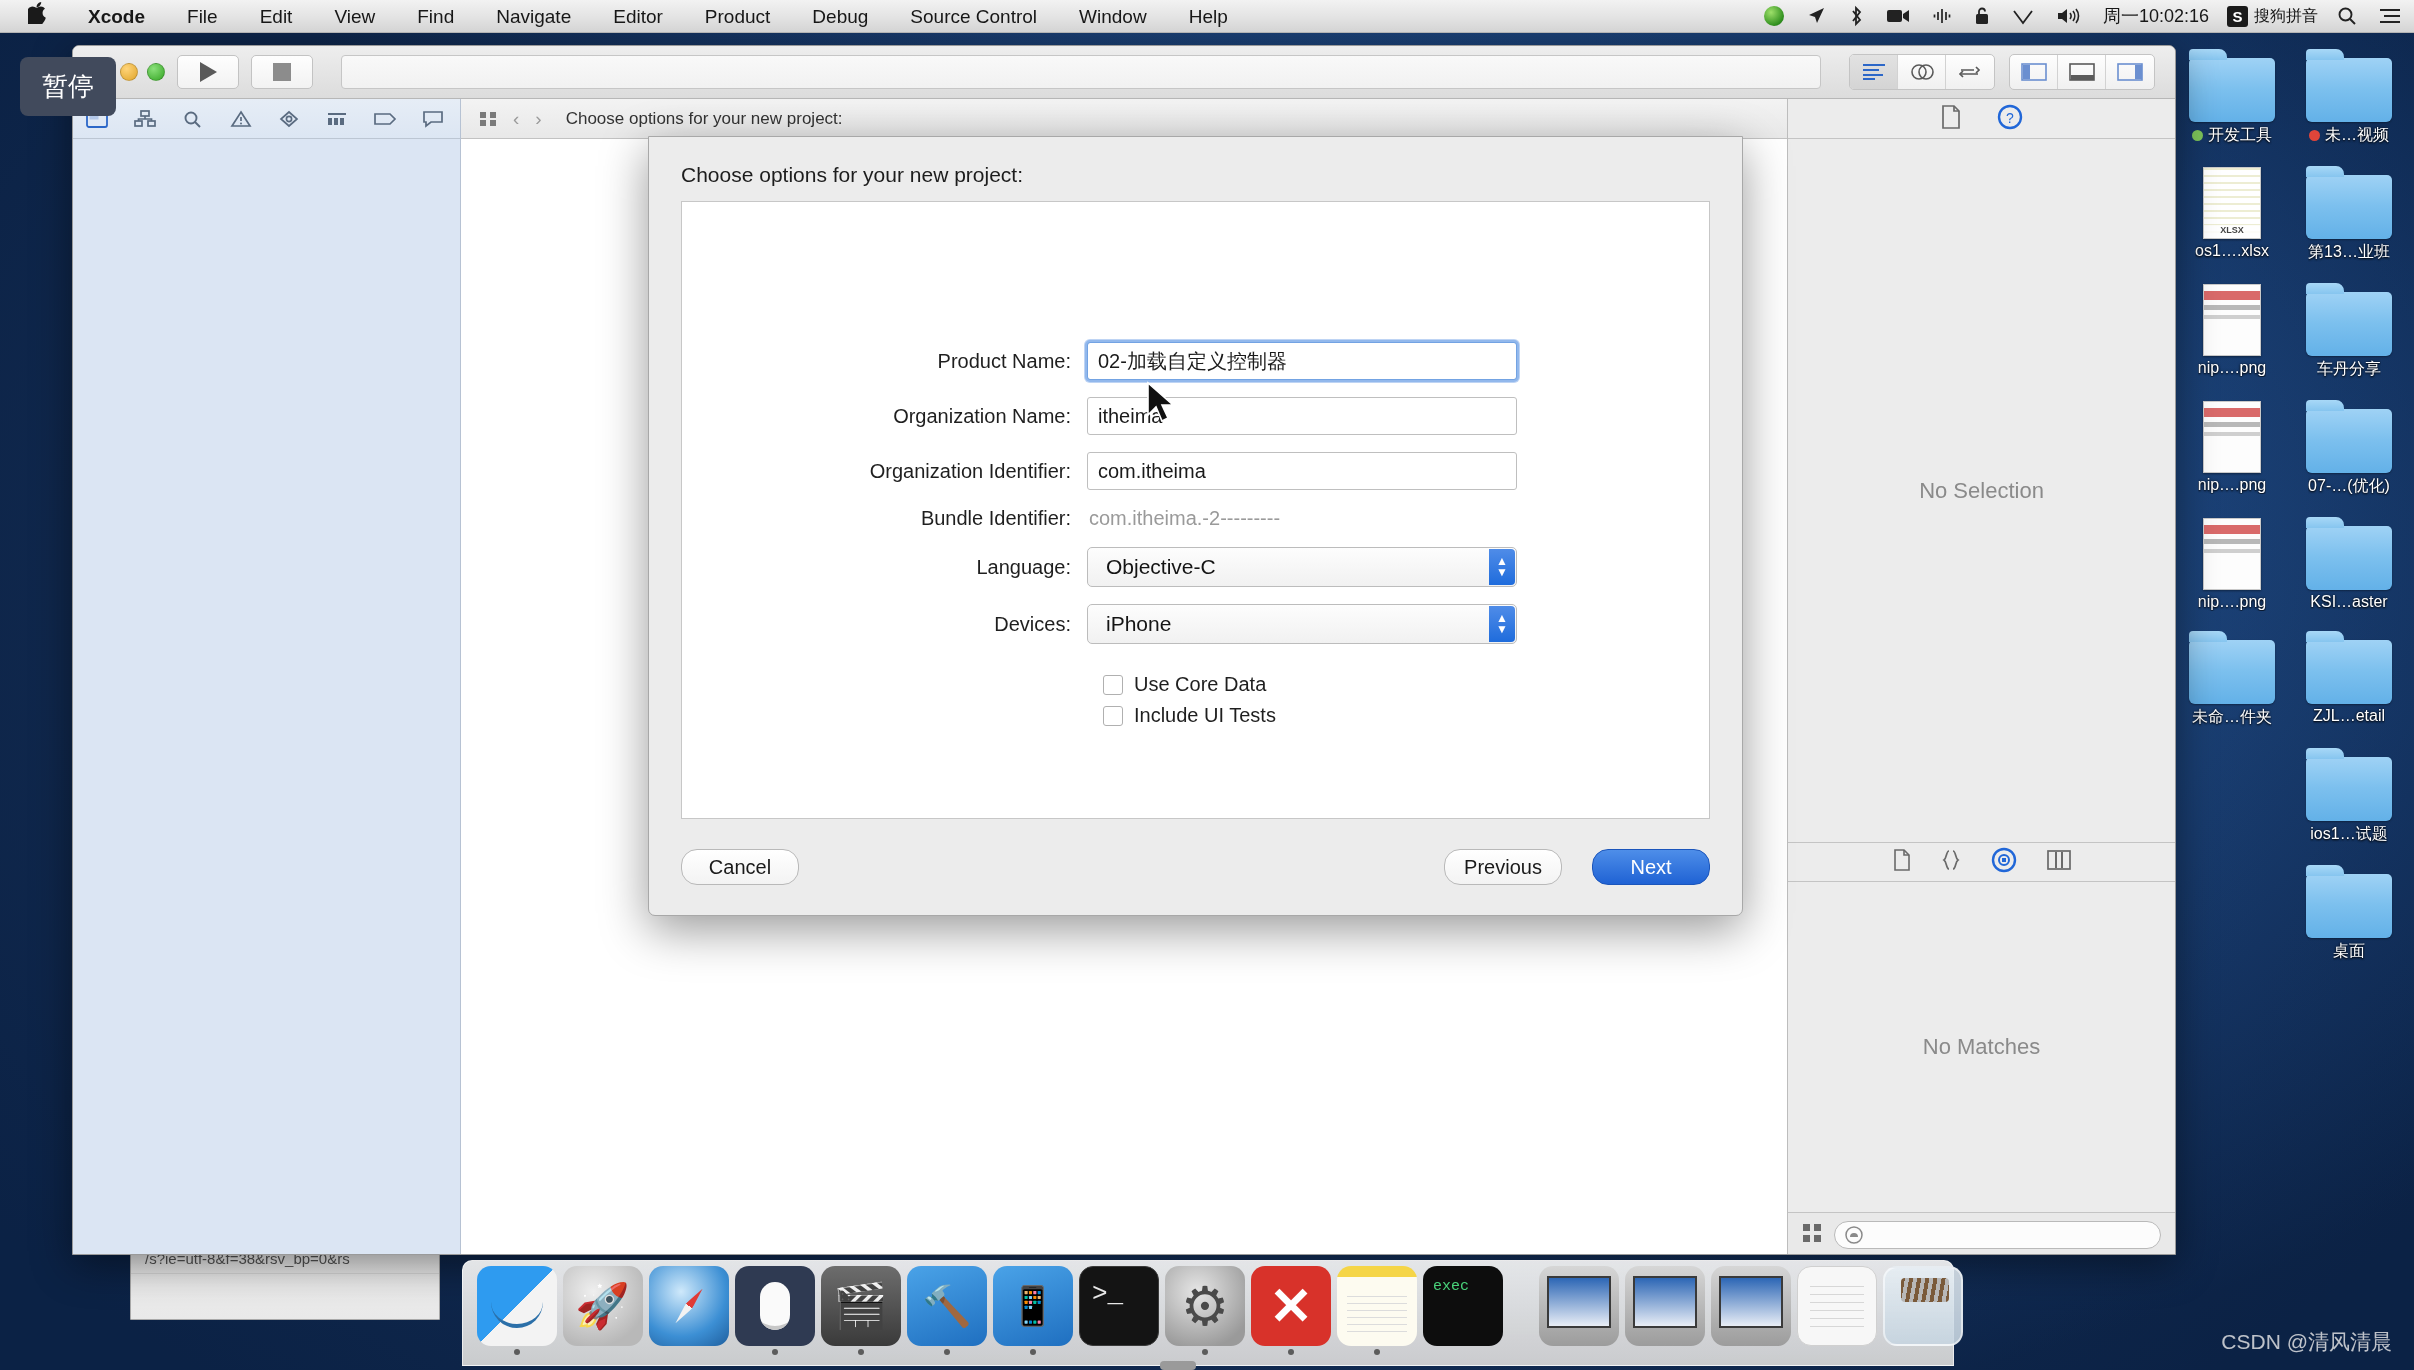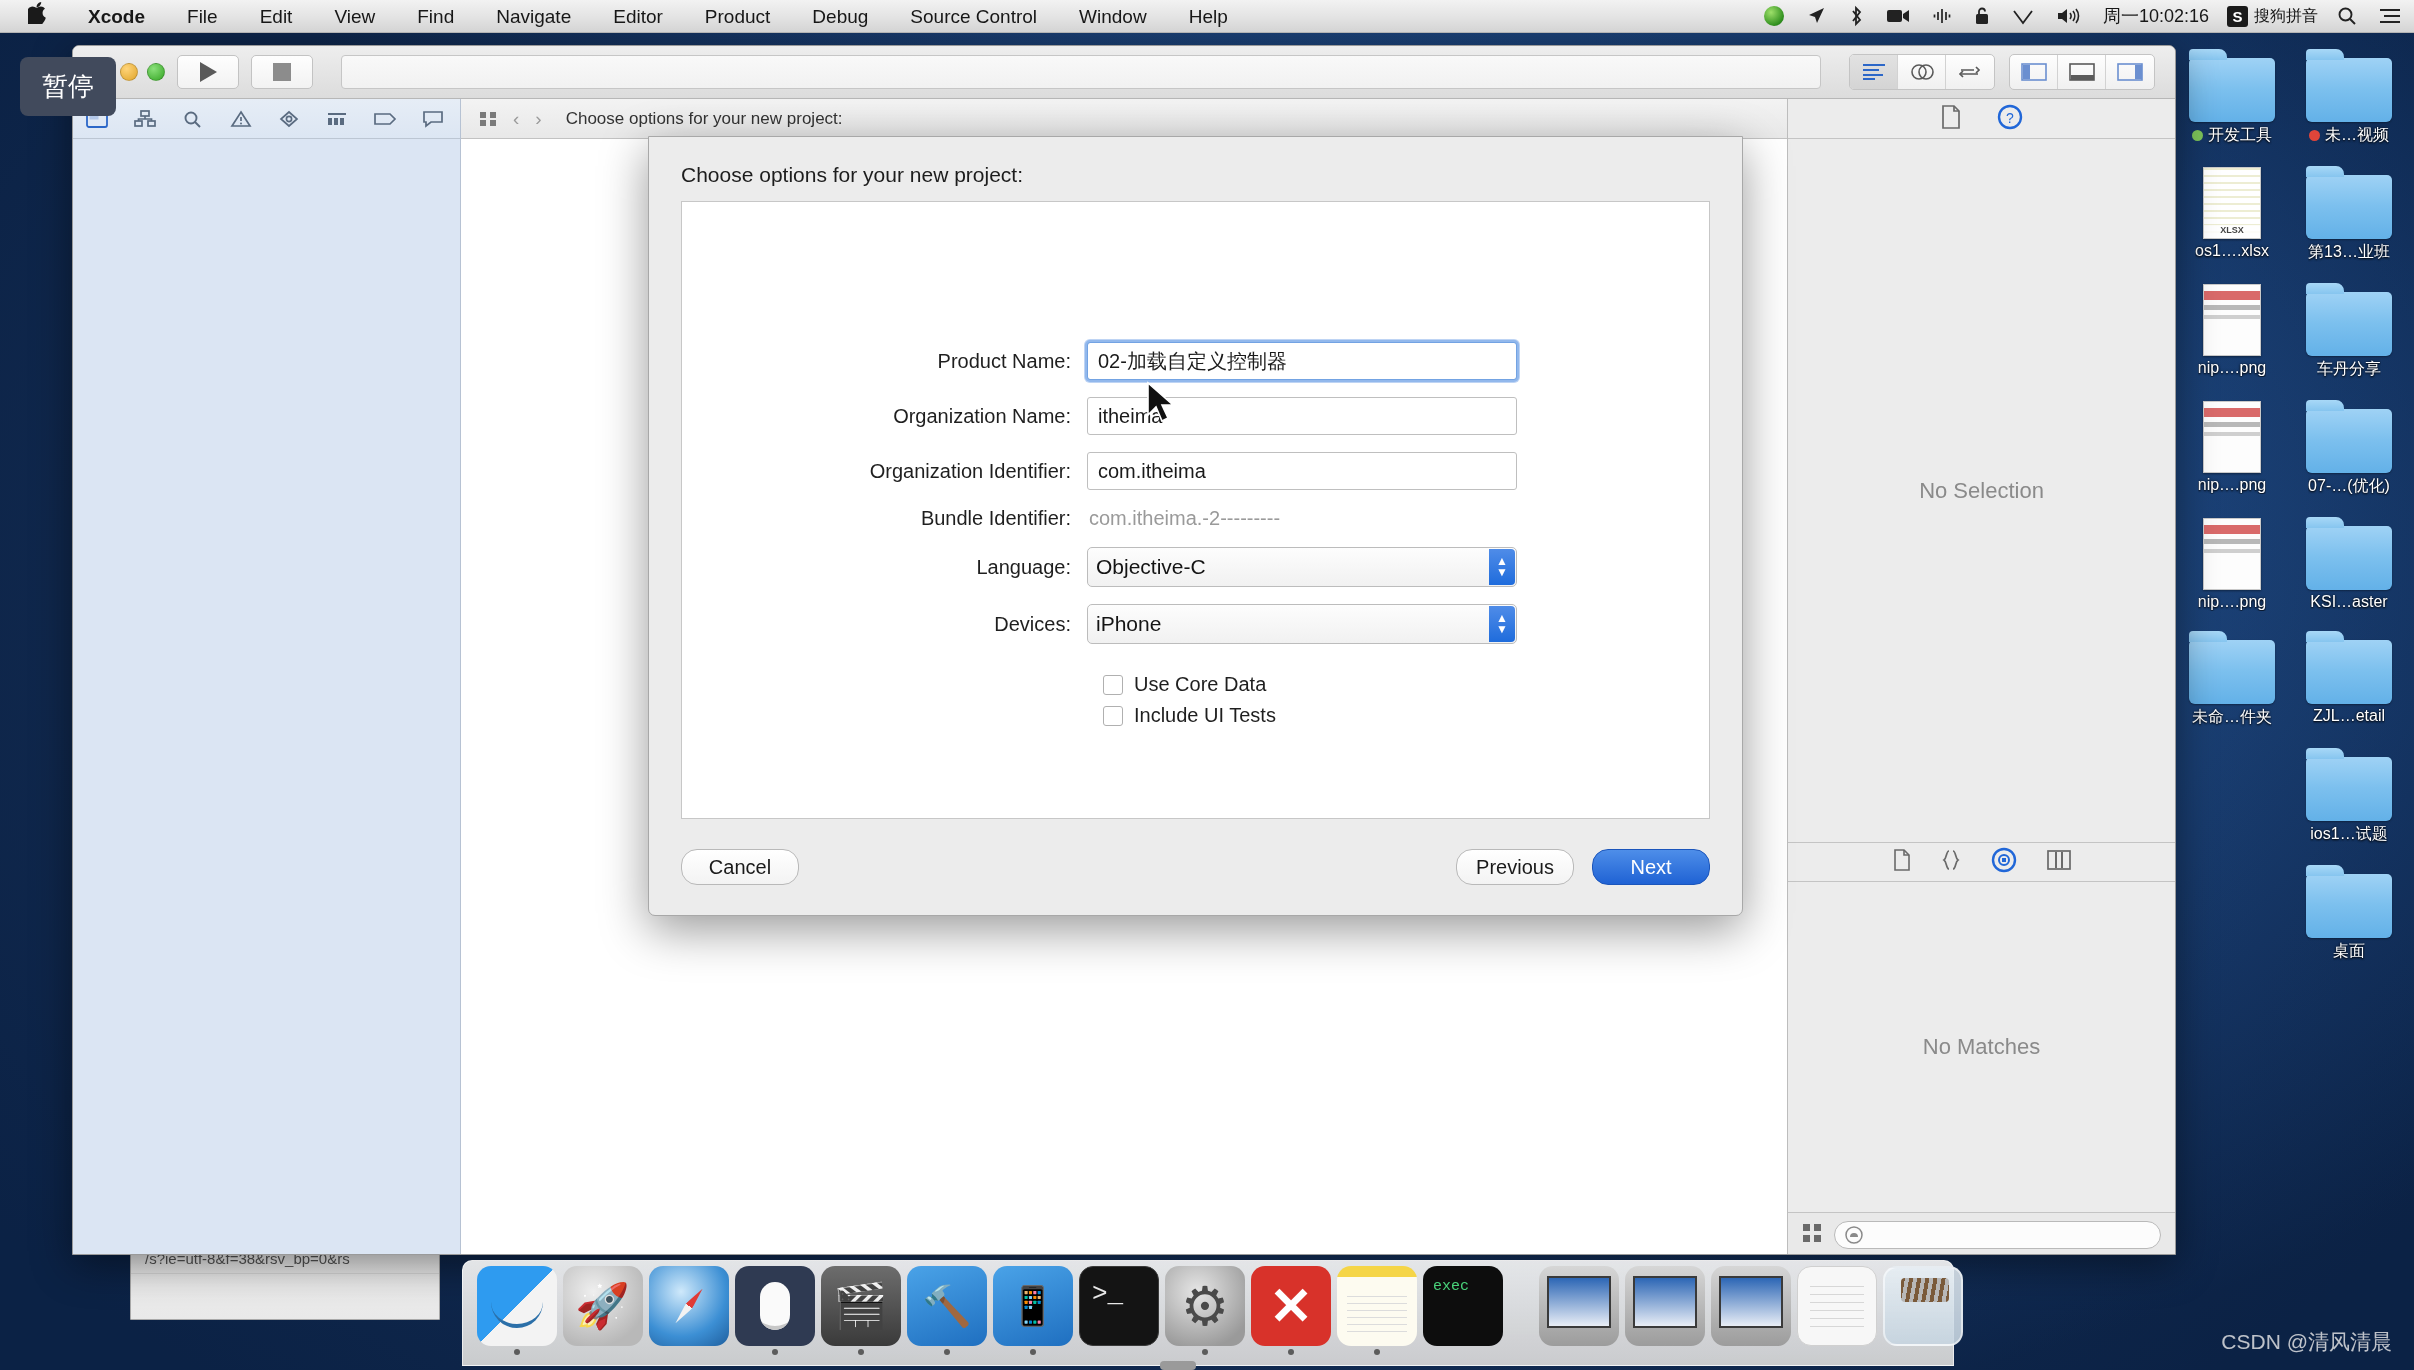--- a/index.html
+++ b/index.html
@@ -222,21 +222,21 @@
   }
   .finput.focus {
     border: 1px solid #7aa7e0; outline: 3px solid rgba(110,160,230,.55); outline-offset: -1px;
     box-shadow: 0 0 0 3px rgba(110,160,230,.45);
   }
   .fstatic { font-size: 20px; color: #9a9a9a; padding-left: 2px; }
   .fselect {
     width: 430px; height: 40px;
     background: linear-gradient(180deg,#fdfdfd,#f1f1f1);
     border: 1px solid #bcbcbc; border-radius: 5px;
-    display: flex; align-items: center; padding: 0 8px;
+    display: flex; align-items: center; padding: 0 18px;
     font-size: 21px; color: #141414; position: relative;
   }
   .fselect .stepper {
     position: absolute; right: 1px; top: 1px; bottom: 1px; width: 26px;
     background: linear-gradient(180deg,#4f8ce8,#1f6cdc);
     border-radius: 0 4px 4px 0; color: #fff;
     display: flex; flex-direction: column; align-items: center; justify-content: center;
     font-size: 12px; line-height: 11px;
   }
   .cbrow { display: flex; align-items: center; margin-bottom: 8px; padding-left: 421px; }
@@ -252,21 +252,21 @@
     min-width: 118px; height: 36px; border-radius: 16px;
     display: flex; align-items: center; justify-content: center;
     font-size: 20px; border: 1px solid #b9b9b9;
     background: linear-gradient(180deg,#ffffff,#f3f3f3); color: #1a1a1a;
   }
   .btn.primary {
     background: linear-gradient(180deg,#4e8ee9,#1f62d4);
     border: 1px solid #1b55bb; color: #fff;
   }
   .spacer { flex: 1; }
-  .foot-right { display: flex; gap: 18px; }
+  .foot-right { display: flex; gap: 30px; }
 
   
   .cursor { position: absolute; left: 1146px; top: 381px; z-index: 55; }
 
   
   .pause-badge {
     position: absolute; left: 20px; top: 57px; z-index: 70;
     background: #414a5c; color: #fff;
     padding: 12px 22px; border-radius: 8px; font-size: 26px;
   }

